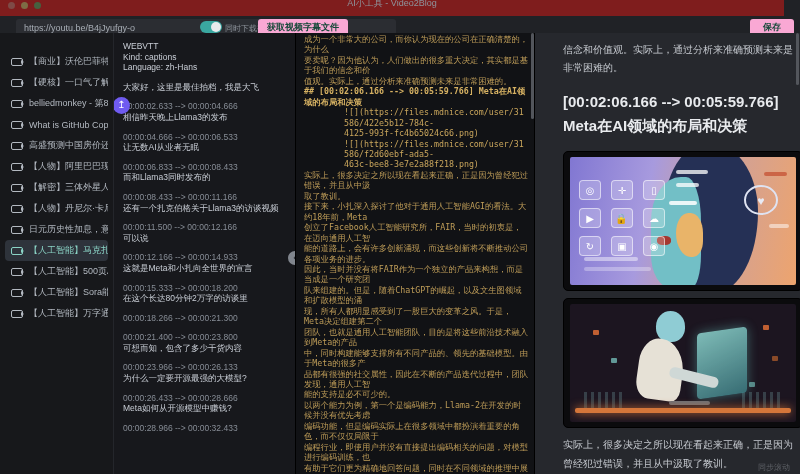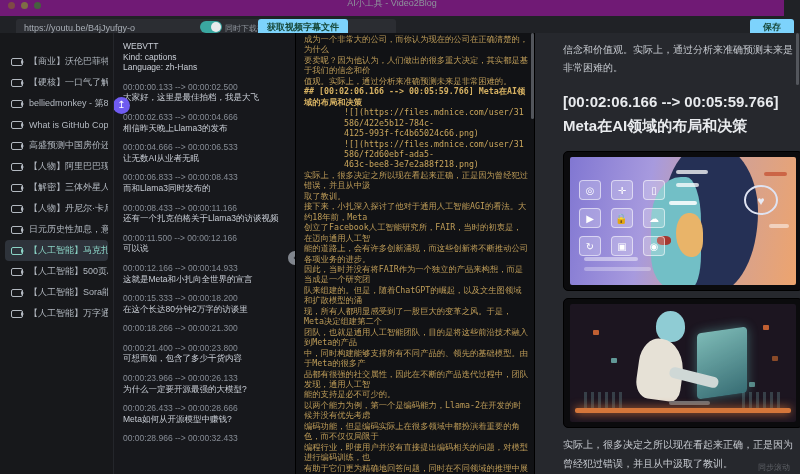--- a/index.html
+++ b/index.html
@@ -1,36 +1,36 @@
 <!DOCTYPE html>
 <html><head>
 <meta charset="utf-8">
 <style>
   * { margin:0; padding:0; box-sizing:border-box; }
   html,body { width:800px; height:474px; overflow:hidden; background:#1b1d21;
     font-family:"Liberation Sans","DejaVu Sans",sans-serif; }
   .app { position:relative; width:800px; height:474px; background:#202226; }
 
   
-  .titlebar { position:absolute; top:0; left:0; right:16px; height:24px; background:#701a75; overflow:hidden; }
+  .titlebar { position:absolute; top:0; left:0; right:16px; height:24px; background:#7f1d1d; overflow:hidden; }
   .tl-dot { position:absolute; top:2px; width:7px; height:7px; border-radius:50%; }
   .tl-close { left:8px;  background:#7e4a46; }
   .tl-min   { left:21px; background:#7e6d45; }
   .tl-max   { left:34px; background:#46603f; }
   .win-title { position:absolute; top:-3px; left:0; right:0; text-align:center; font-size:9px; color:#8e949c; }
 
   
   .toolbar { position:absolute; top:16px; left:0; right:0; height:24px; background:#202226; border-bottom:1px solid #101114; }
   .url-input { position:absolute; left:16px; top:3px; width:380px; height:17px; background:#2b2d32; border:none; border-radius:3px;
     color:#a7adb5; font-size:9px; padding:0 8px; font-family:inherit; }
   .toggle { position:absolute; left:600px; top:5px; width:22px; height:12px; border-radius:7px; background:#3aa7a0; cursor:pointer; }
   .toggle-knob { position:absolute; right:1px; top:1px; width:10px; height:10px; border-radius:50%; background:#e8eaec; }
   .toggle { left:200px; }
   .toggle-label { position:absolute; left:225px; top:7px; font-size:8px; color:#8d939b; }
-  .btn-mint { background:#7dd3fc; color:#17493a; font-size:9px; border:none; border-radius:3px; height:17px; cursor:pointer;
+  .btn-mint { background:#f9a8d4; color:#17493a; font-size:9px; border:none; border-radius:3px; height:17px; cursor:pointer;
     font-family:inherit; font-weight:bold; }
   .fetch-btn { position:absolute; left:258px; top:3px; padding:0 9px; }
   .save-btn  { position:absolute; right:6px; top:3px; padding:0 13px; }
 
   
   .main { position:absolute; top:33px; left:0; right:0; bottom:0; display:flex; }
   .sidebar { width:113px; background:#17181b; overflow:hidden; padding-top:18px; }
   .col2 { width:182px; background:#17181c; border-left:1px solid #24262b; position:relative; overflow:hidden;
     padding:8px 0 0 9px; }
   .col3 { width:239px; background:#111215; border-left:1px solid #000; position:relative; overflow:hidden;
@@ -191,21 +191,20 @@
       </div>
 
     <div class="col2">
       <div class="sub-wrap">
         <div class="sub-head" style="white-space:pre-line">WEBVTT
 Kind: captions
 Language: zh-Hans</div>
         <div>
 
         <div class="cue">
-              <div class="cue-time">00:00:00.133 --&gt; 00:00:02.500</div>
               <div class="cue-text">大家好，这里是最佳拍档，我是大飞</div>
             </div>
             <div class="cue">
               <div class="cue-time">00:00:02.633 --&gt; 00:00:04.666</div>
               <div class="cue-text">相信昨天晚上Llama3的发布</div>
             </div>
             <div class="cue">
               <div class="cue-time">00:00:04.666 --&gt; 00:00:06.533</div>
               <div class="cue-text">让无数AI从业者无眠</div>
             </div>

